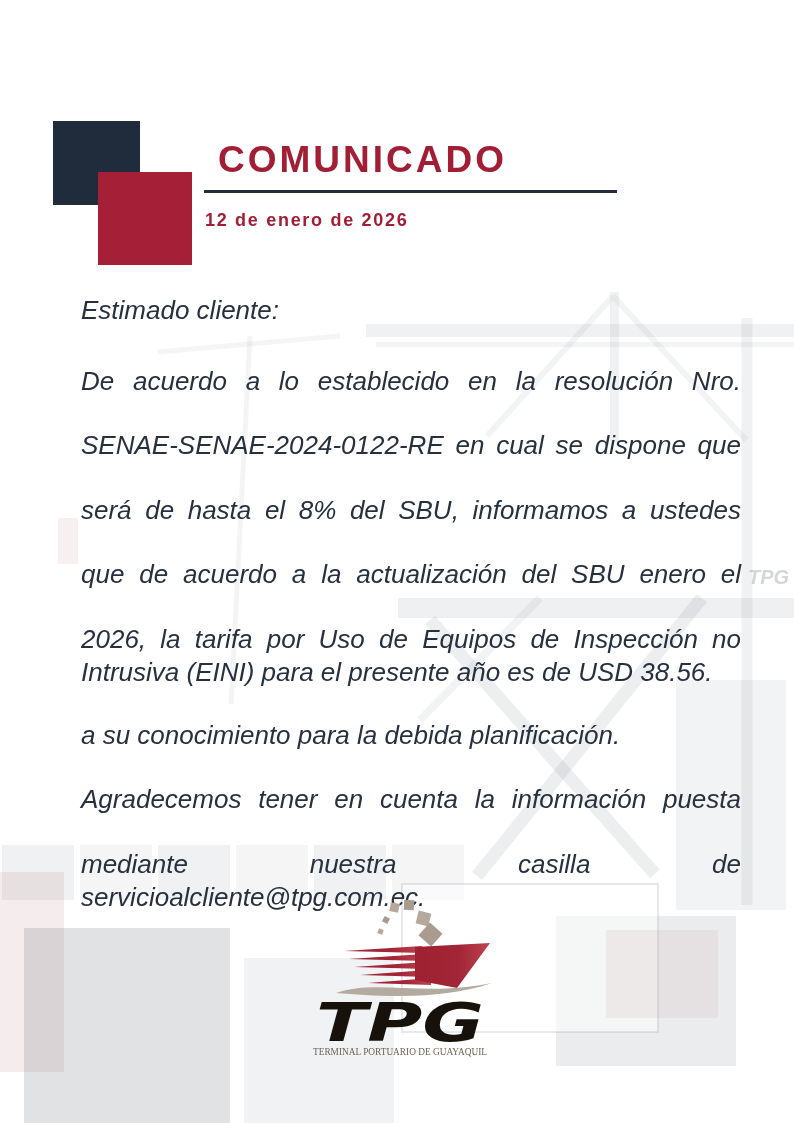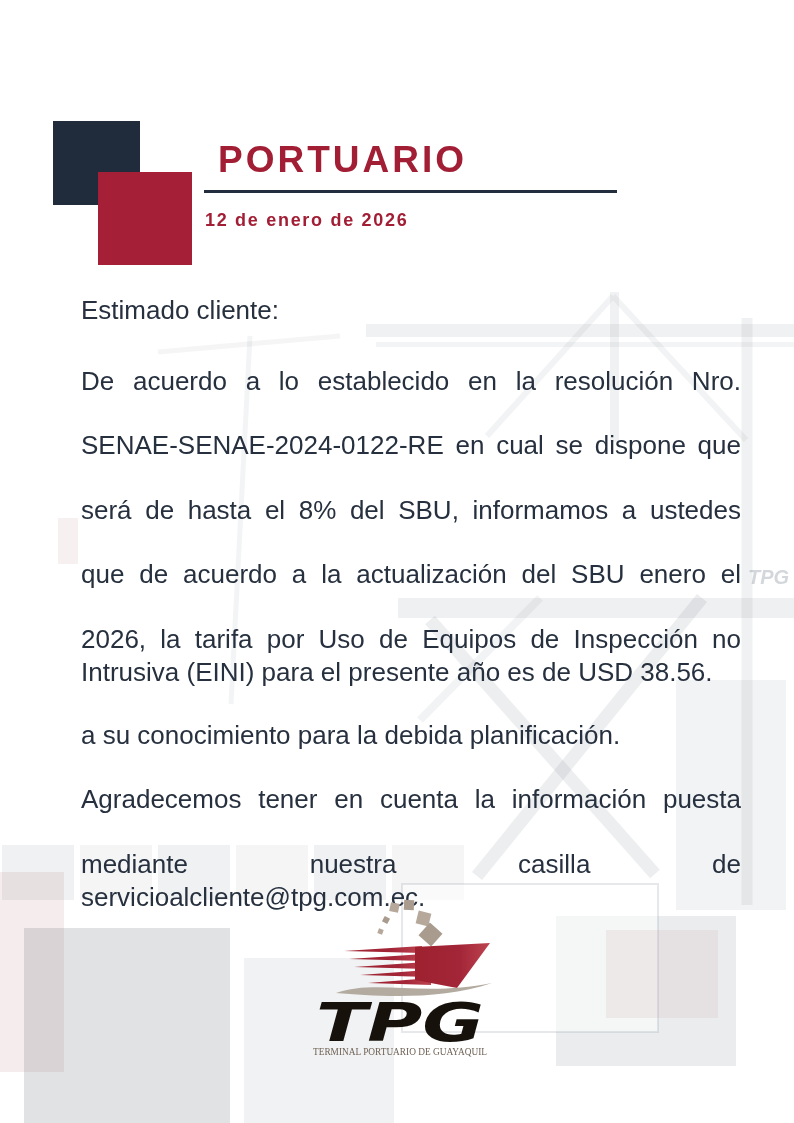--- a/index.html
+++ b/index.html
@@ -22,21 +22,21 @@
   .date{
     position:absolute;left:205px;top:207px;
     font-size:18px;line-height:26px;font-weight:800;letter-spacing:1.7px;
     color:#A21E35;white-space:nowrap;
   }
   
   .body-text{
     position:absolute;left:81px;top:294px;width:660px;
     font-size:26px;line-height:33.5px;color:#26303E;font-weight:400;
   }
-  .paragraph{margin:0 0 29px 0;}
+  .paragraph{margin:0 0 29px 0;font-style:italic;}
   .paragraph:first-child{margin-bottom:37px;}
   .line{text-align:left;}
   .line.justified{text-align:justify;text-align-last:justify;margin-top:31px;}
   
   .logo-svg{position:absolute;left:300px;top:893px;width:200px;height:170px;}
   .tpg-word{
     font-family:"DejaVu Sans","Liberation Sans",sans-serif;
     font-weight:bold;font-style:italic;
   }
   .tpg-caption{font-family:"Liberation Serif",serif;}
@@ -83,21 +83,21 @@
       <rect x="606" y="930" width="112" height="88" fill="#b06b6b" opacity="0.09"></rect>
       <rect x="58" y="518" width="20" height="46" fill="#c08585" opacity="0.12"></rect>
     </g>
     <text x="748" y="584" font-size="20" font-style="italic" font-weight="bold" fill="#707b87" opacity="0.30">TPG</text>
     <rect x="0" y="0" width="794" height="310" fill="url(#fadeTop)"></rect>
   </svg>
 
   <div>
     <div class="sq navy"></div>
     <div class="sq red"></div>
-    <h1 class="title">PORTUARIO</h1>
+    <h1 class="title">COMUNICADO</h1>
     <div class="rule"></div>
     <div class="date">12 de enero de 2026</div>
   </div>
 
   <div class="body-text">
       <div class="paragraph">
         <div class="line">Estimado cliente:</div>
       </div>
       <div class="paragraph">
         <div class="line justified">De acuerdo a lo establecido en la resolución Nro.</div>

